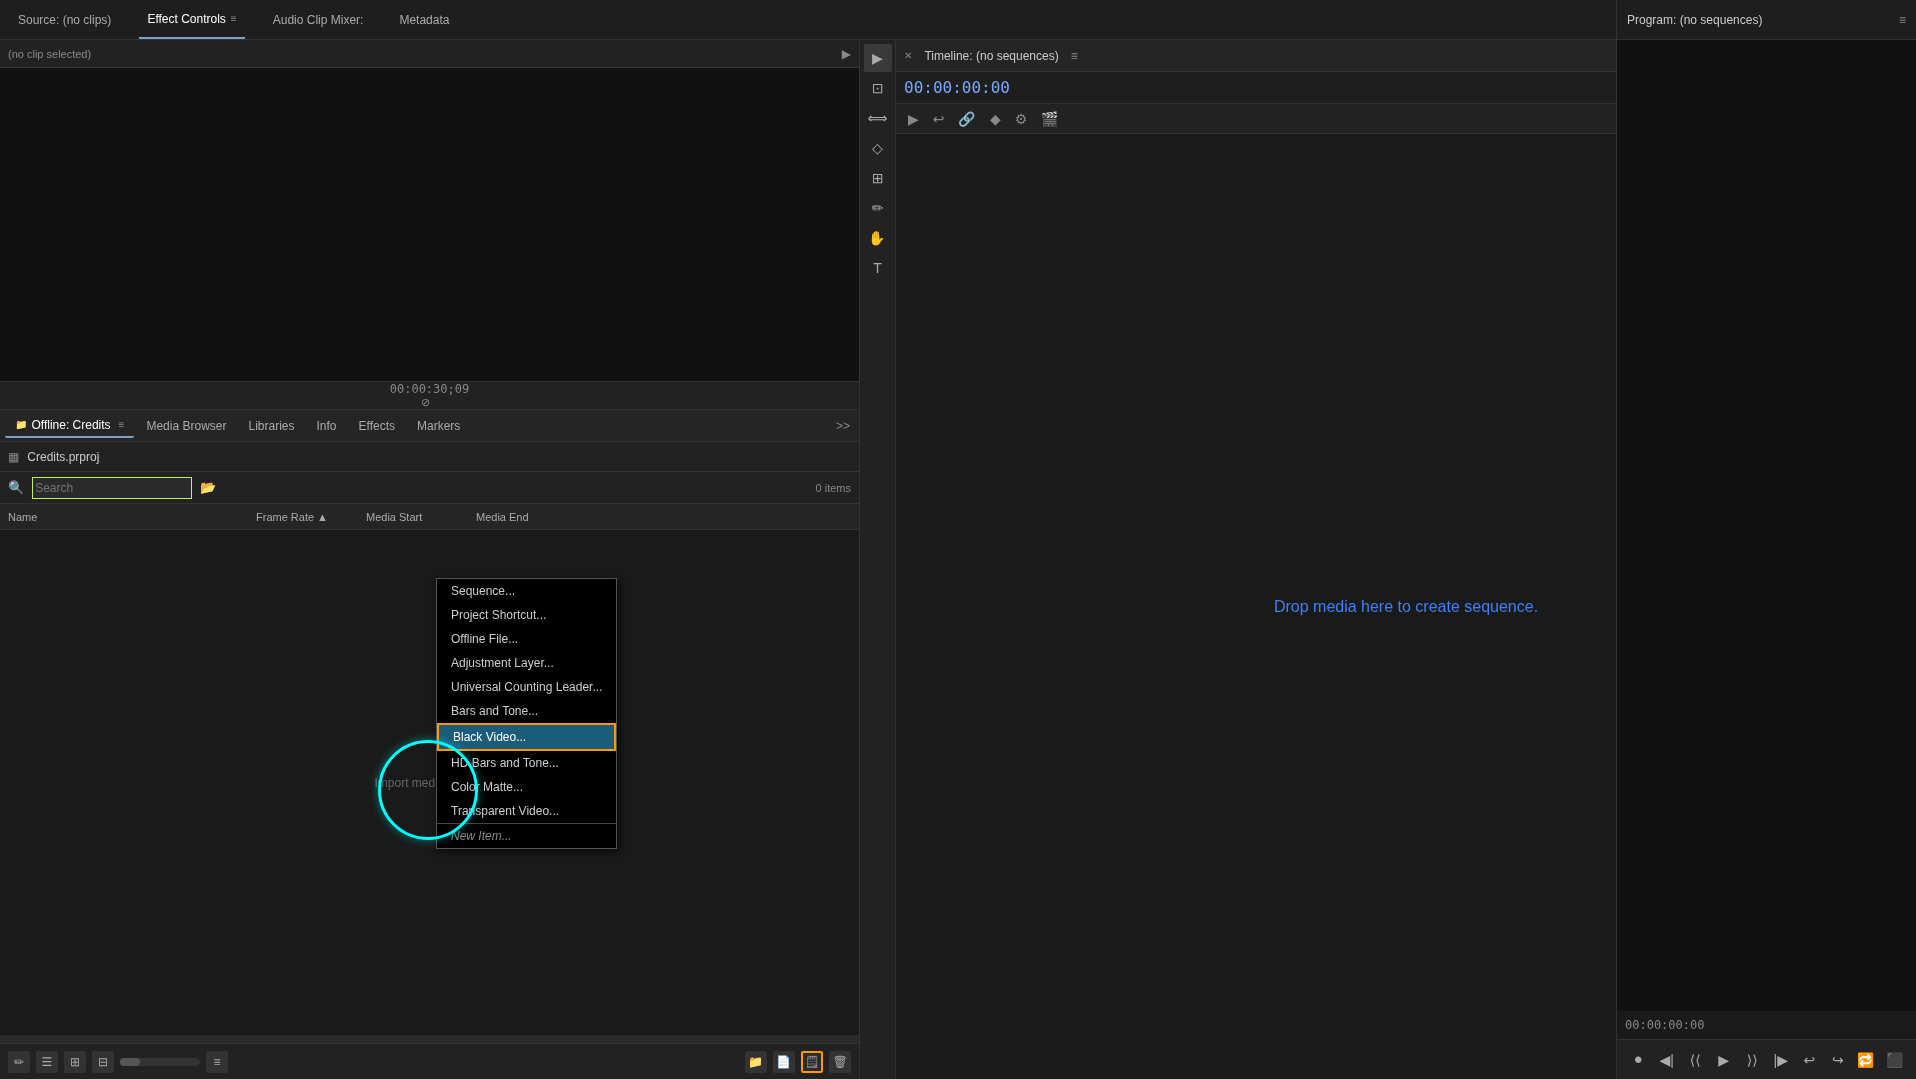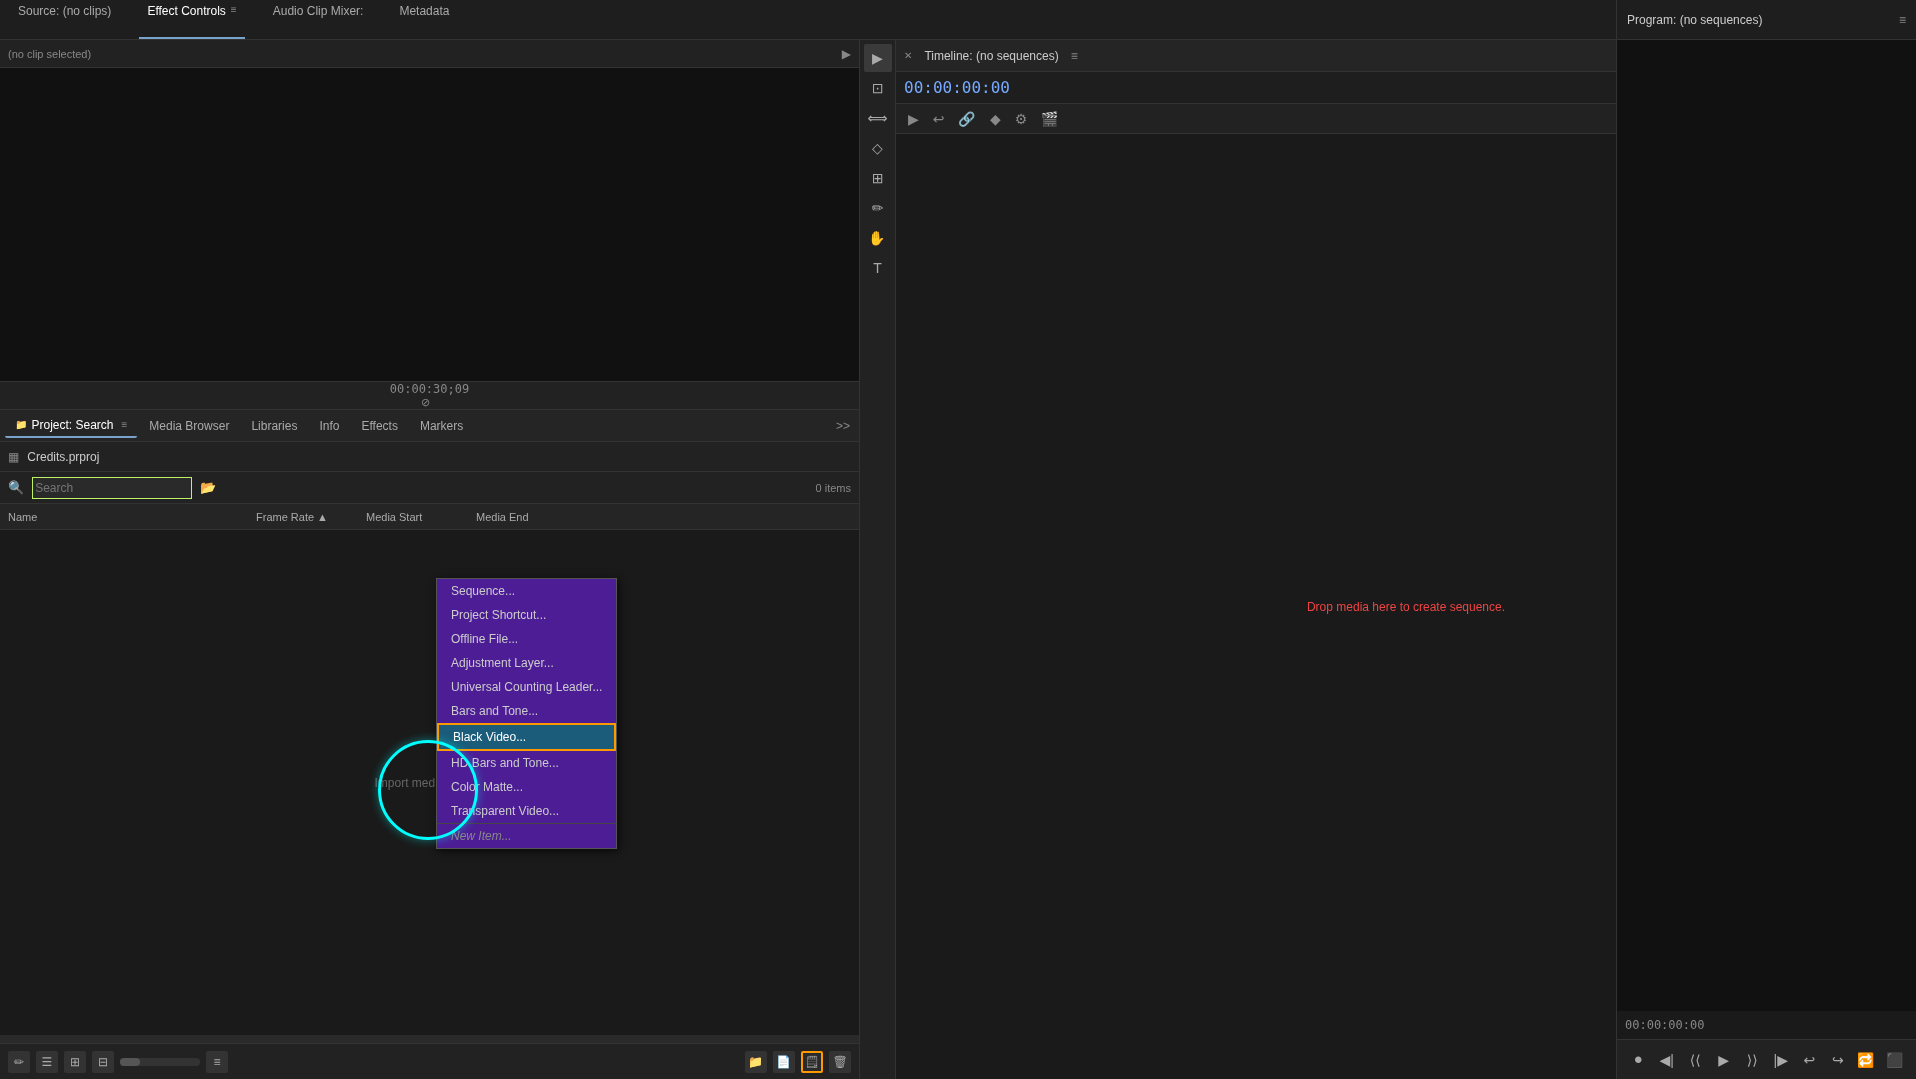--- a/index.html
+++ b/index.html
@@ -19,21 +19,21 @@
       display: flex;
       align-items: center;
       height: 40px;
       background: #1e1e1e;
       border-bottom: 1px solid #333;
       padding: 0 10px;
       gap: 20px;
     }
     .tab-item {
       display: flex;
-      align-items: flex-start;
+      align-items: center;
       gap: 5px;
       padding: 4px 8px;
       cursor: pointer;
       font-size: 12px;
       color: #aaa;
       height: 100%;
     }
     .tab-item.active {
       color: #fff;
       border-bottom: 2px solid #7aa3cc;
@@ -282,22 +282,22 @@
       font-size: 14px;
       padding: 2px 4px;
     }
 
     .timeline-content {
       flex: 1;
       background: #1a1a1a;
       display: flex;
       align-items: center;
       justify-content: center;
-      font-size: 12px;
-      color: #ef4444;
+      font-size: 16px;
+      color: #3b82f6;
     }
 
     
     .right-panel {
       width: 1056px;
       display: flex;
       flex-direction: column;
     }
 
     .program-header {
@@ -349,21 +349,21 @@
       display: flex;
       align-items: center;
       justify-content: center;
     }
 
     
     .context-menu {
       position: absolute;
       left: 436px;
       top: 578px;
-      background: #4c1d95;
+      background: #000000;
       border: 1px solid #555;
       min-width: 160px;
       z-index: 100;
       box-shadow: 2px 2px 8px rgba(0,0,0,0.7);
     }
 
     .context-menu-item {
       padding: 5px 14px;
       font-size: 12px;
       color: #ccc;
@@ -445,21 +445,21 @@
         <span style="color:#888; margin-right:8px;">⟲</span>
         <span style="color:#888;">⬆</span>
       </div>
     </div>
 
     <div class="project-panel">
 
       <div class="panel-tabs">
         <div class="panel-tab active">
           <span style="font-size:10px;">📁</span>
-          <span>Project: Search</span>
+          <span>Offline: Credits</span>
           <span style="font-size:10px; color:#888; margin-left:4px;">≡</span>
         </div>
         <div class="panel-tab">
           <span>Media Browser</span>
         </div>
         <div class="panel-tab">
           <span>Libraries</span>
         </div>
         <div class="panel-tab">
           <span>Info</span>

